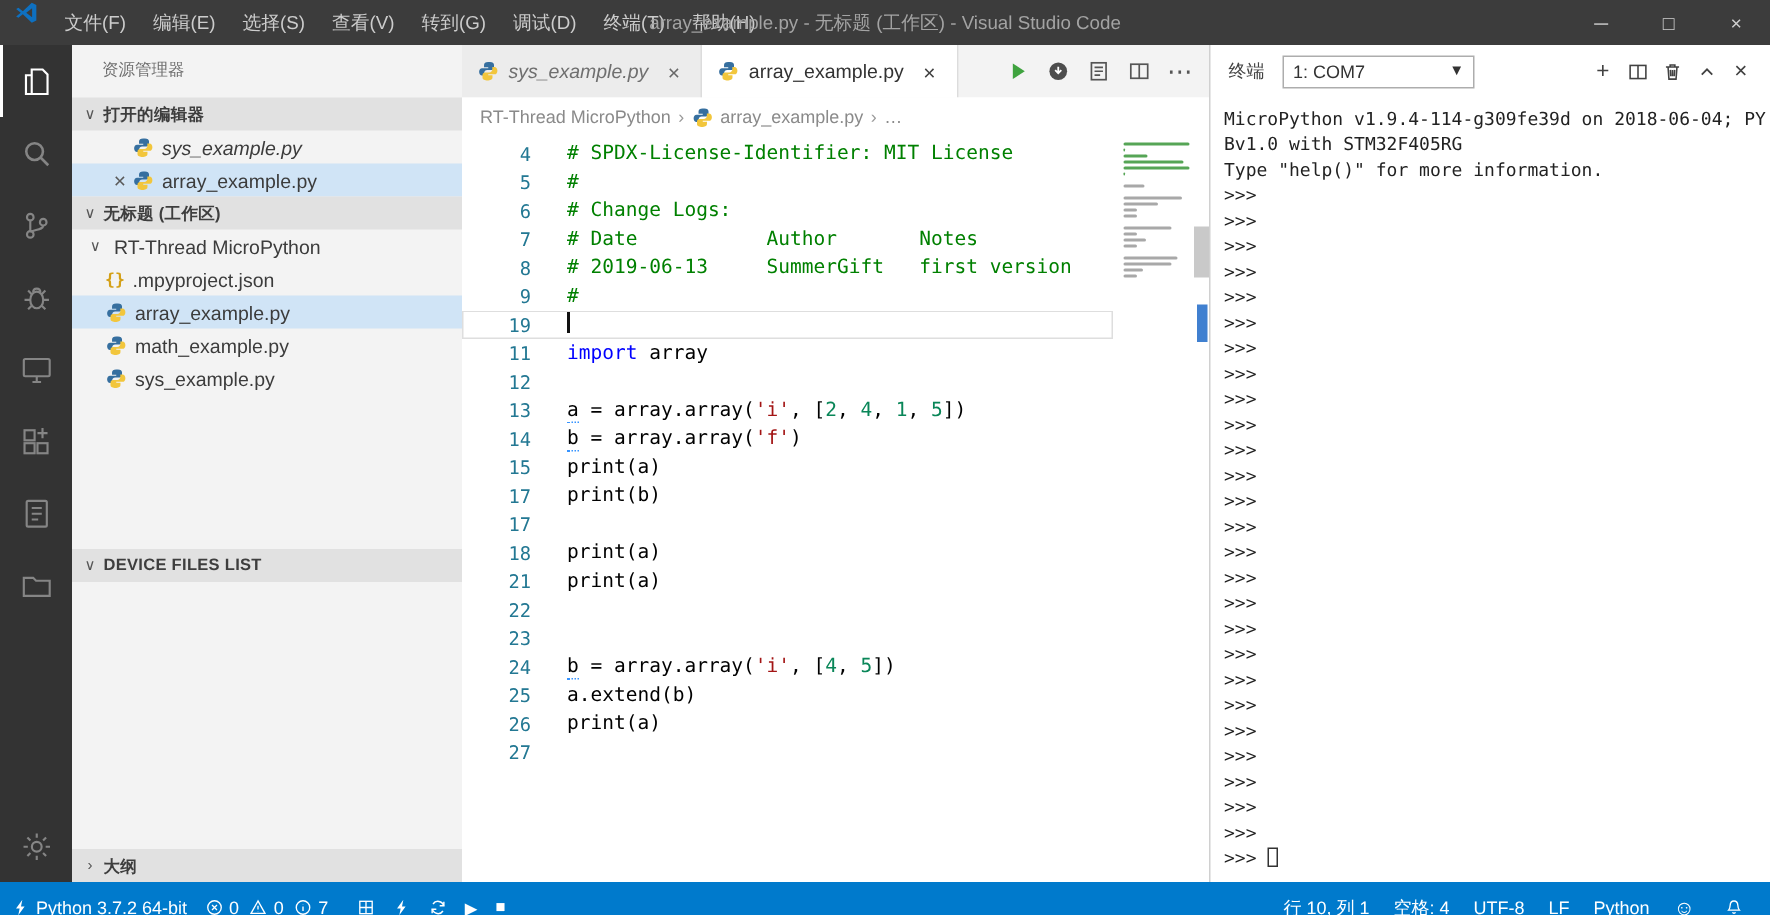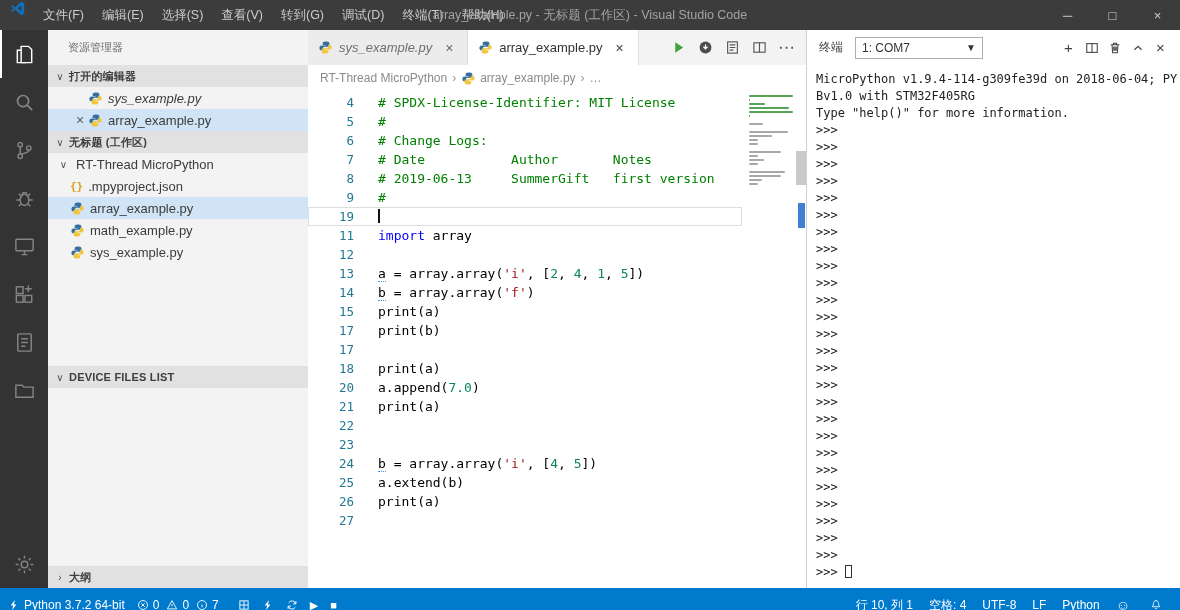--- a/index.html
+++ b/index.html
@@ -413,21 +413,20 @@
             <div class="cline"><span class="lnum">9</span><span class="ltext"><span class="tk-c">#</span></span></div>
             <div class="cline current"><span class="lnum">19</span><span class="ltext"><span class="caret"></span></span></div>
             <div class="cline"><span class="lnum">11</span><span class="ltext"><span class="tk-k">import</span><span class="tk-d"> array</span></span></div>
             <div class="cline"><span class="lnum">12</span><span class="ltext"></span></div>
             <div class="cline"><span class="lnum">13</span><span class="ltext"><span class="tk-v">a</span><span class="tk-d"> = array.array(</span><span class="tk-s">'i'</span><span class="tk-d">, [</span><span class="tk-n">2</span><span class="tk-d">, </span><span class="tk-n">4</span><span class="tk-d">, </span><span class="tk-n">1</span><span class="tk-d">, </span><span class="tk-n">5</span><span class="tk-d">])</span></span></div>
             <div class="cline"><span class="lnum">14</span><span class="ltext"><span class="tk-v">b</span><span class="tk-d"> = array.array(</span><span class="tk-s">'f'</span><span class="tk-d">)</span></span></div>
             <div class="cline"><span class="lnum">15</span><span class="ltext"><span class="tk-d">print(a)</span></span></div>
             <div class="cline"><span class="lnum">17</span><span class="ltext"><span class="tk-d">print(b)</span></span></div>
             <div class="cline"><span class="lnum">17</span><span class="ltext"></span></div>
             <div class="cline"><span class="lnum">18</span><span class="ltext"><span class="tk-d">print(a)</span></span></div>
-            <div class="cline"><span class="lnum">20</span><span class="ltext"><span class="tk-d">a.append(</span><span class="tk-n">7.0</span><span class="tk-d">)</span></span></div>
             <div class="cline"><span class="lnum">21</span><span class="ltext"><span class="tk-d">print(a)</span></span></div>
             <div class="cline"><span class="lnum">22</span><span class="ltext"></span></div>
             <div class="cline"><span class="lnum">23</span></div>
             <div class="cline"><span class="lnum">24</span><span class="ltext"><span class="tk-v">b</span><span class="tk-d"> = array.array(</span><span class="tk-s">'i'</span><span class="tk-d">, [</span><span class="tk-n">4</span><span class="tk-d">, </span><span class="tk-n">5</span><span class="tk-d">])</span></span></div>
             <div class="cline"><span class="lnum">25</span><span class="ltext"><span class="tk-d">a.extend(b)</span></span></div>
             <div class="cline"><span class="lnum">26</span><span class="ltext"><span class="tk-d">print(a)</span></span></div>
             <div class="cline"><span class="lnum">27</span><span class="ltext"></span></div>
           </div>
         <div class="minimap">
             <div class="mm-row" style="width: 44px; background: rgb(86, 165, 86);"></div>

